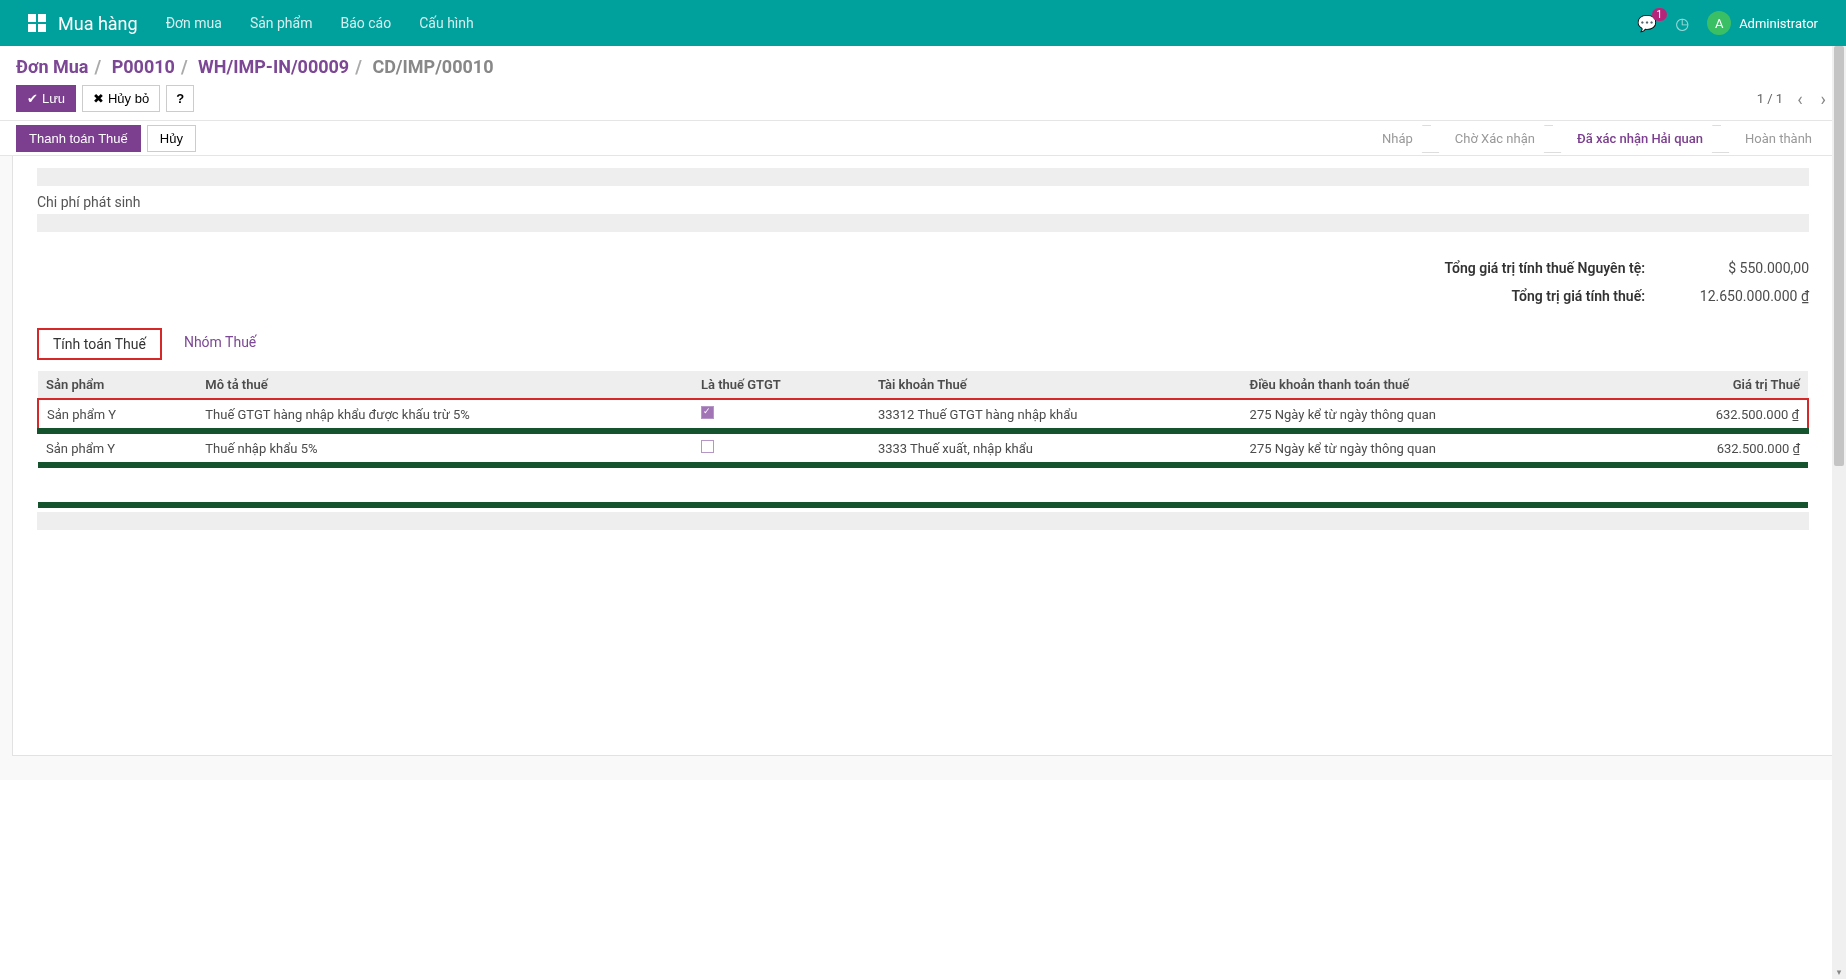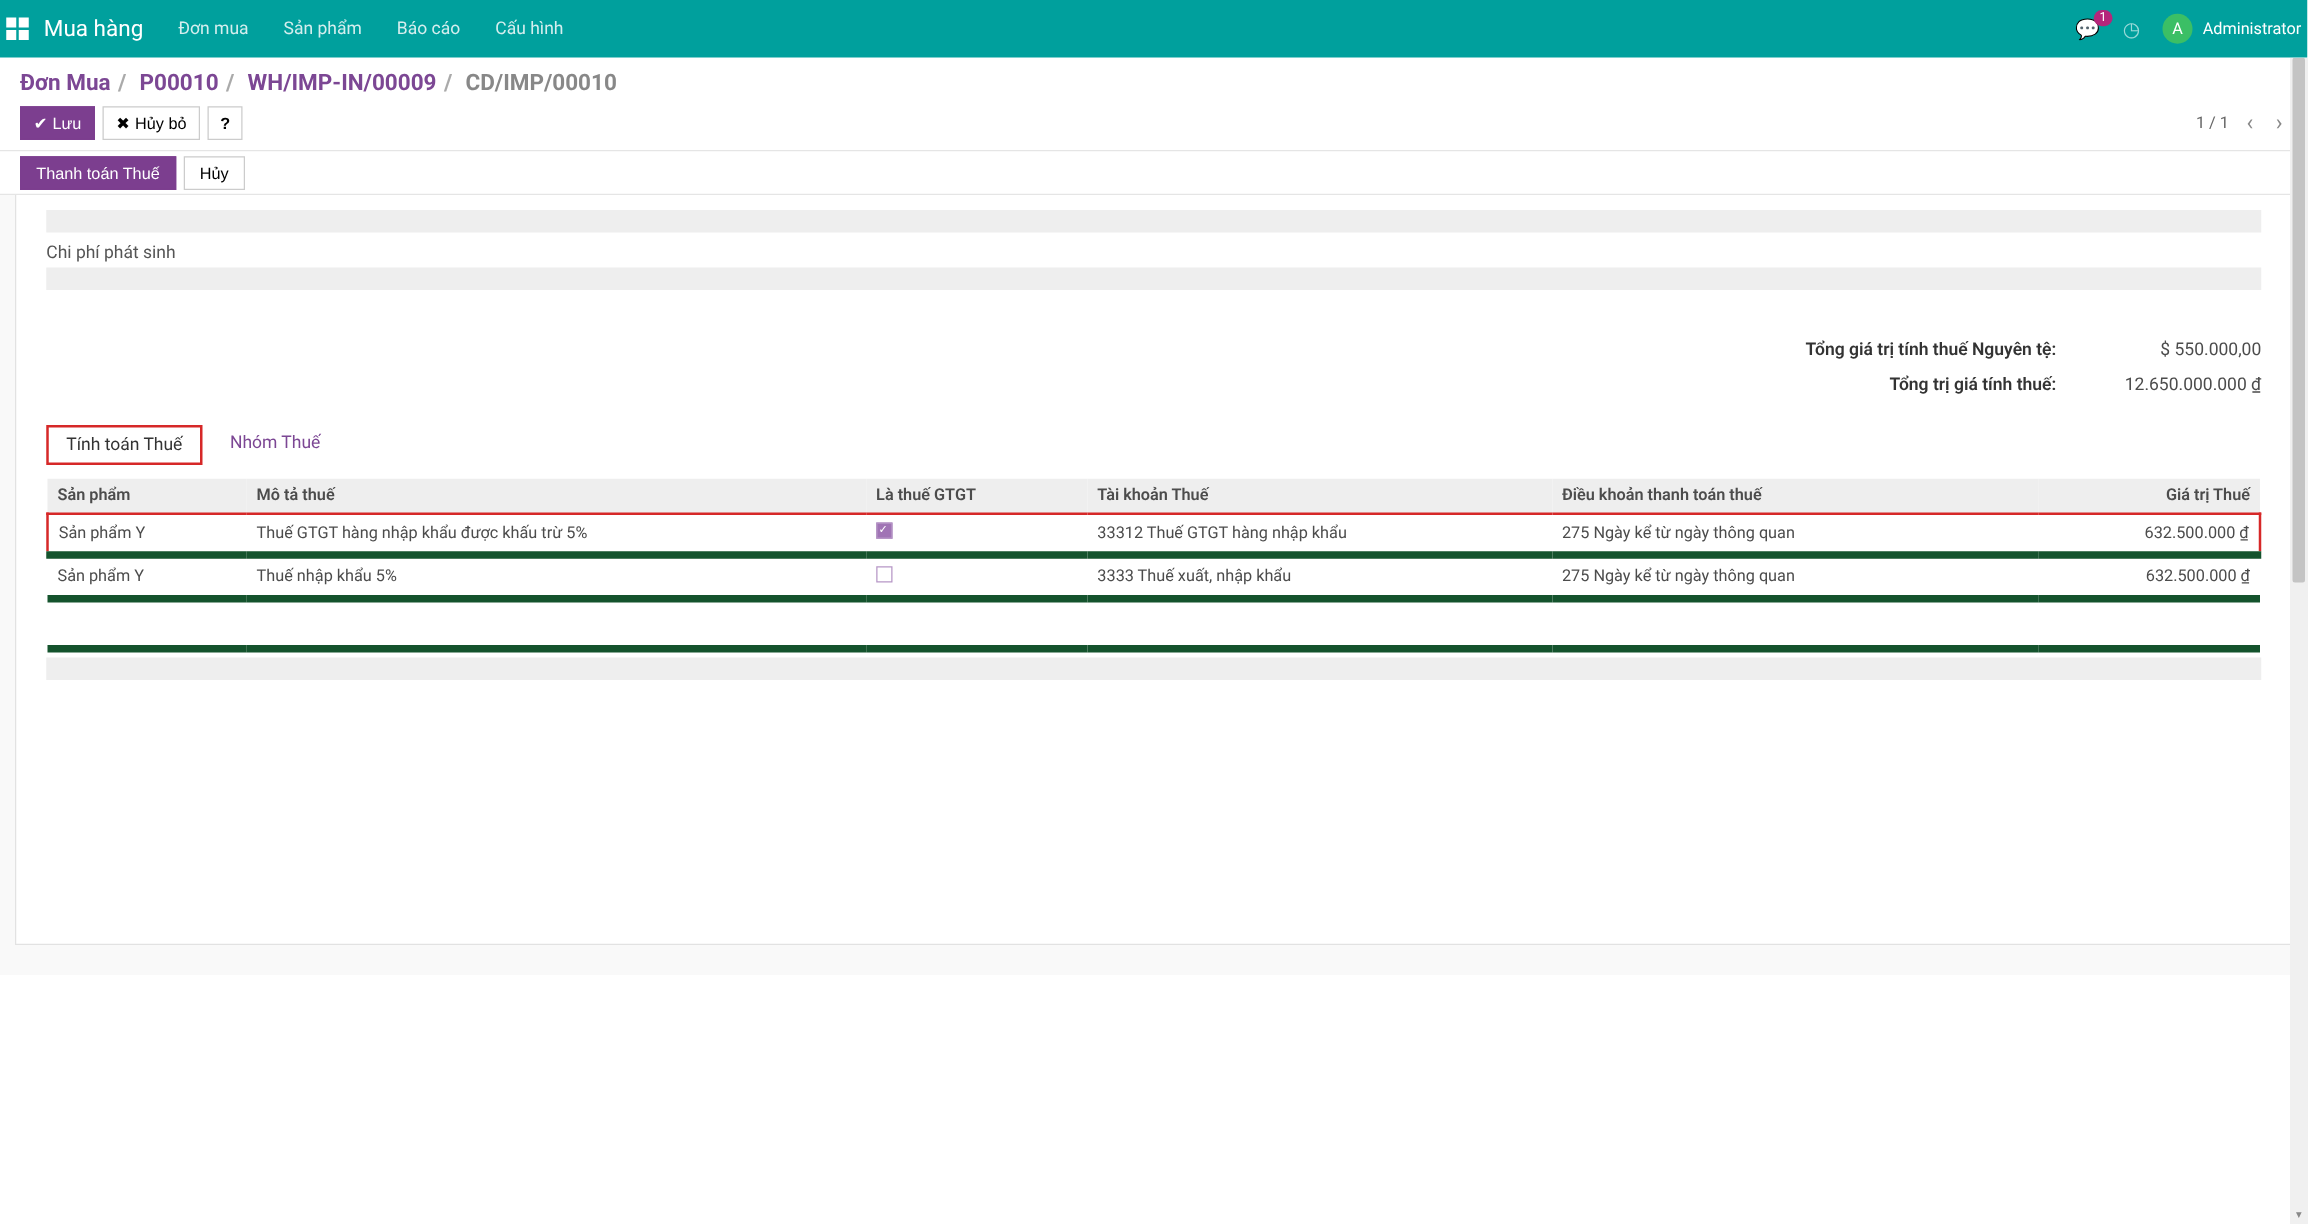--- a/index.html
+++ b/index.html
@@ -1,19 +1,19 @@
 <!DOCTYPE html>
 <html><head>
   <meta charset="utf-8">
   <style>
     * { box-sizing: border-box; margin: 0; padding: 0; }
     body { font-family: -apple-system, BlinkMacSystemFont, "Segoe UI", Roboto, "Helvetica Neue", sans-serif; font-size: 13px; color: #4c4c4c; background: #fff; }
     
     
-    .topnav { background: #00a09d; color: #fff; height: 46px; display: flex; align-items: center; padding: 0 5px; }
+    .topnav { background: #00a09d; color: #fff; height: 46px; display: flex; align-items: center; padding: 0 28px; }
     .topnav .apps-icon { width: 18px; height: 18px; display: grid; grid-template-columns: 1fr 1fr; grid-template-rows: 1fr 1fr; gap: 2px; margin-right: 12px; cursor: pointer; }
     .topnav .apps-icon span { background: #fff; }
     .topnav .brand { font-size: 18px; font-weight: 400; margin-right: 28px; cursor: pointer; }
     .topnav .menu { display: flex; gap: 28px; flex: 1; }
     .topnav .menu a { color: #d5eeee; text-decoration: none; font-size: 14px; cursor: pointer; }
     .topnav .right { display: flex; align-items: center; gap: 18px; }
     .chat-icon { position: relative; cursor: pointer; font-size: 16px; }
     .chat-badge { position: absolute; top: -6px; right: -10px; background: #b5267b; color: #fff; font-size: 10px; border-radius: 8px; padding: 1px 5px; }
     .clock-icon { cursor: pointer; opacity: .6; font-size: 16px; }
     .user-chip { display: flex; align-items: center; gap: 8px; cursor: pointer; }
@@ -52,21 +52,21 @@
     
     .section-title { font-size: 14px; margin: 8px 0 4px; color: #555; }
     
     table.grid { width: 100%; border-collapse: collapse; }
     table.grid th { background: #eee; text-align: left; font-weight: 600; padding: 6px 8px; font-size: 13px; border-bottom: 1px solid #ddd; }
     table.grid td { padding: 6px 8px; border-bottom: 6px solid #14532d; font-size: 13px; }
     table.grid th.num, table.grid td.num { text-align: right; }
     .grid-space { height: 40px; }
     .band { background: #eee; height: 18px; margin: 4px 0; }
     
-    .totals { margin-top: 40px; display: flex; flex-direction: column; align-items: flex-end; gap: 12px; justify-content: flex-end; }
+    .totals { margin-top: 28px; display: flex; flex-direction: column; align-items: flex-end; gap: 12px; justify-content: flex-end; }
     .total-line { display: flex; gap: 24px; font-size: 14px; }
     .total-line .label { font-weight: 600; color: #333; }
     .total-line .value { min-width: 140px; text-align: right; }
     
     .tabs { display: flex; gap: 8px; margin-top: 24px; }
     .tab { padding: 6px 14px; color: #7c4794; cursor: pointer; font-size: 14px; }
     .tab.active { border: 2px solid #d62828; color: #333; }
     
     .tax-wrap { border-top: 1px solid transparent; margin-top: 10px; }
     .row-highlight td { border-top: 2px solid #d62828; border-bottom: 2px solid #d62828; }
@@ -131,20 +131,26 @@
       <span class="pager-arrow">‹</span>
       <span class="pager-arrow">›</span>
     </div>
   </div>
 </div>
 
 <div class="statusbar">
   <div class="status-actions">
     <button class="status-btn highlight">Thanh toán Thuế</button>
     <button class="status-btn">Hủy</button>
+  </div>
+  <div class="status-steps">
+    <div class="step">Nháp</div>
+    <div class="step">Chờ Xác nhận</div>
+    <div class="step active">Đã xác nhận Hải quan</div>
+    <div class="step">Hoàn thành</div>
   </div>
 </div>
 
 <div class="sheet-bg">
   <div class="sheet">
     <div class="band"></div>
     <div class="section-title">Chi phí phát sinh</div>
     <div class="band"></div>
 
     <div class="totals">

